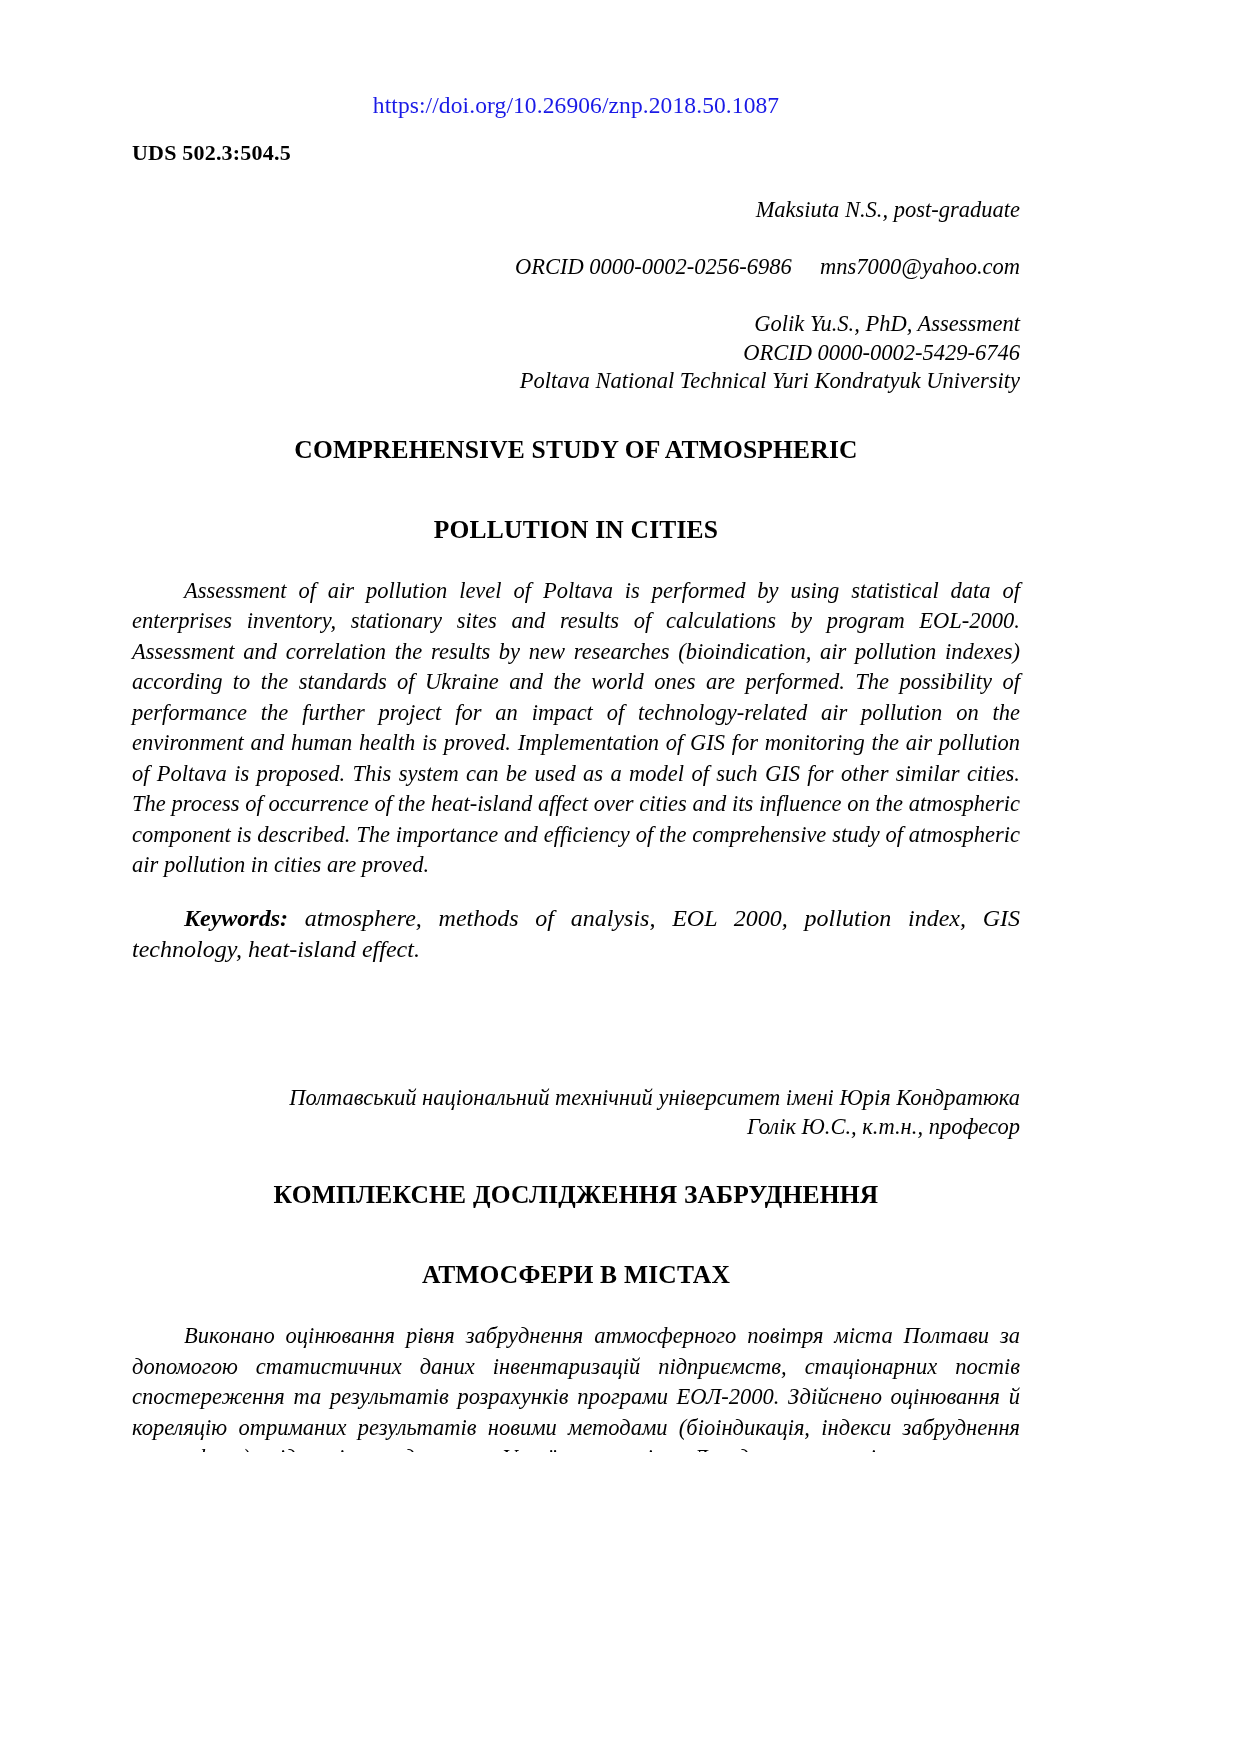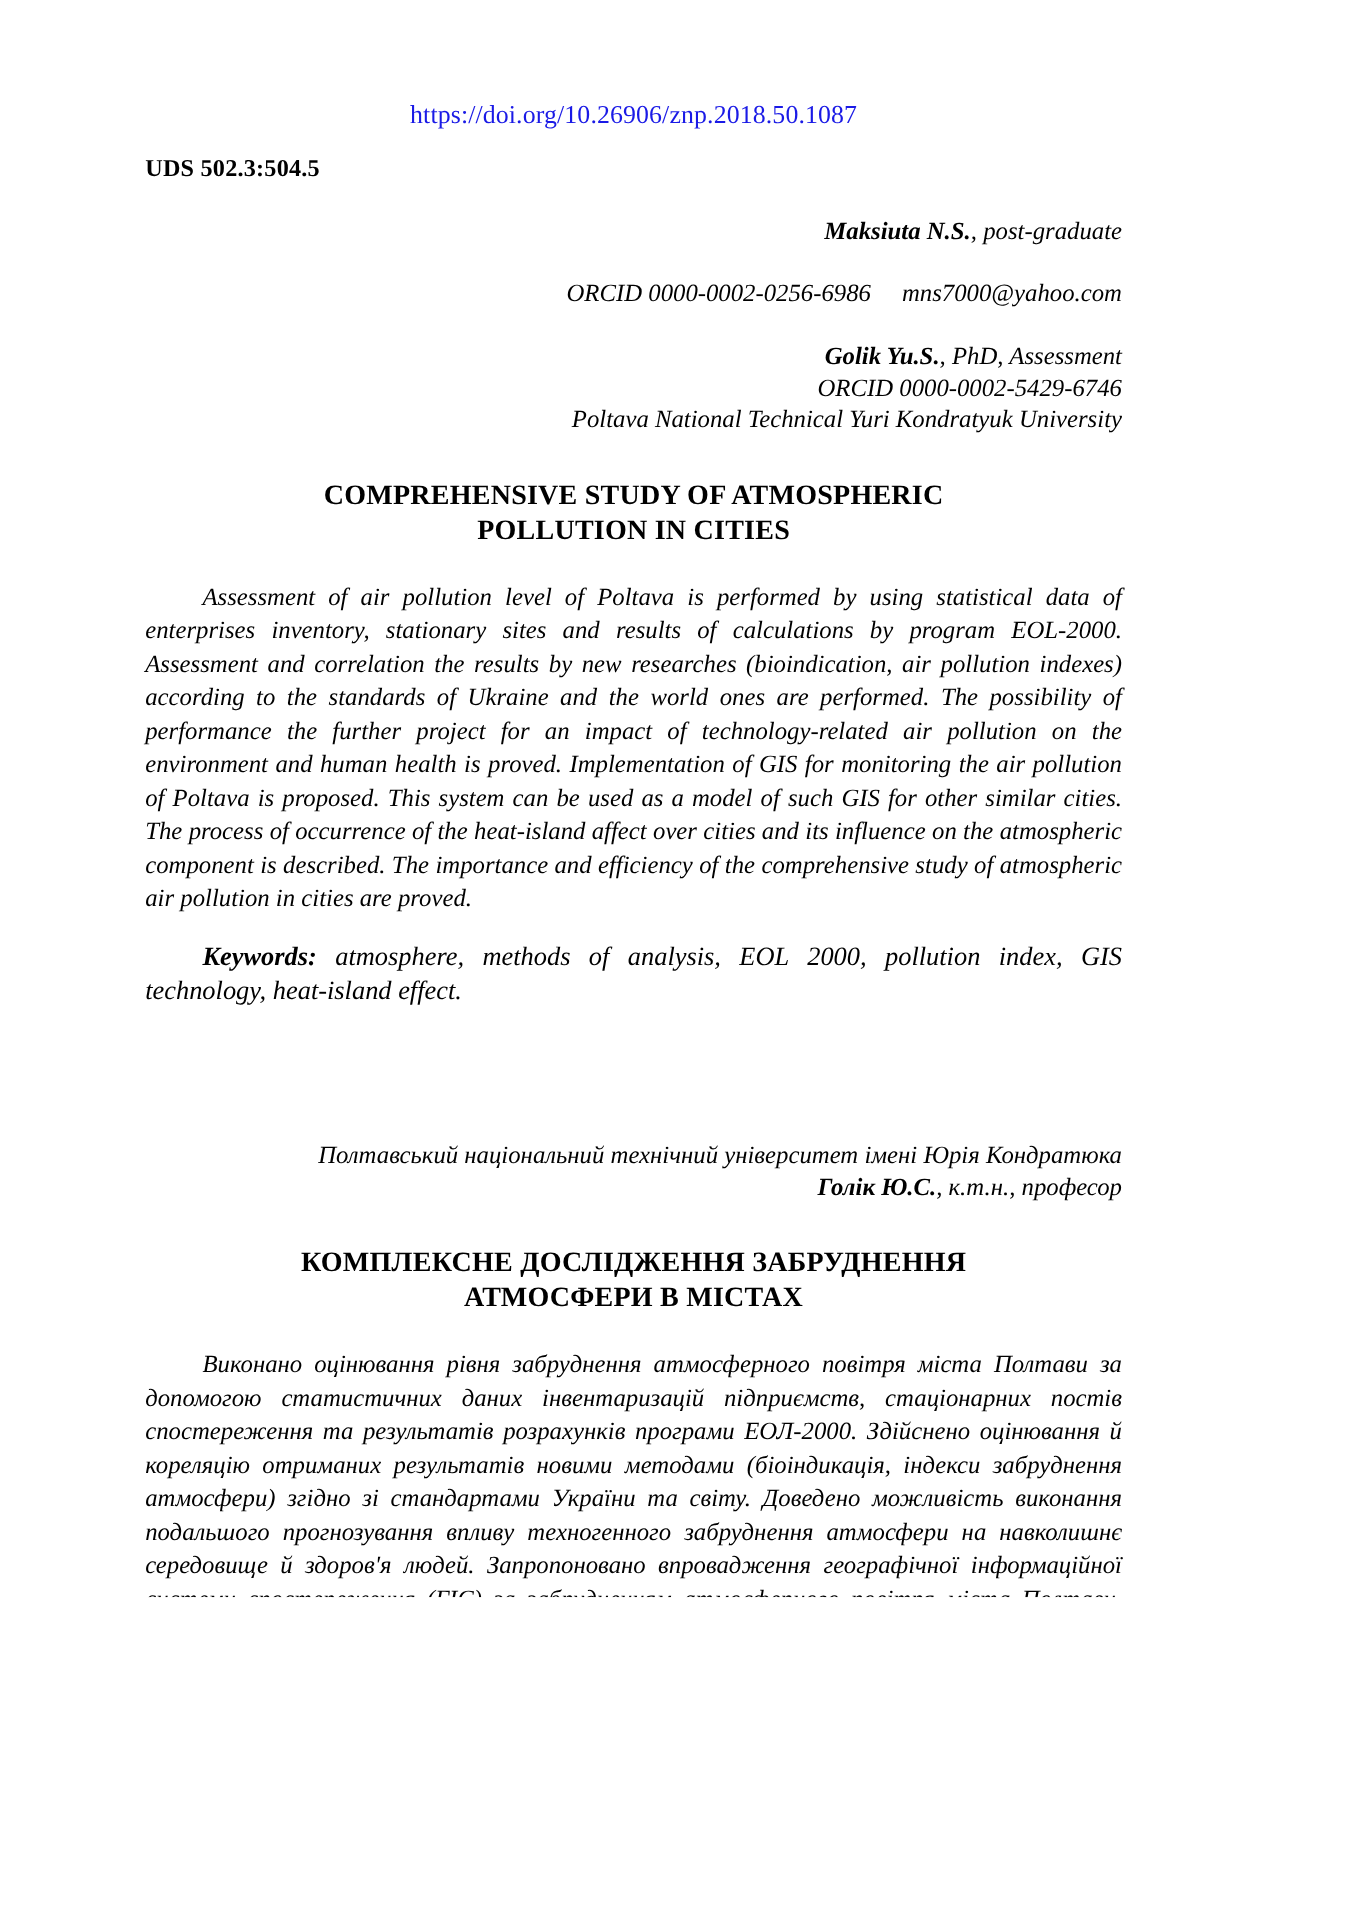--- a/index.html
+++ b/index.html
@@ -59,40 +59,40 @@
     font-style: italic;
     line-height: 28.5px;
   }
   .authors-uk {
     text-align: right;
     font-size: 22.5px;
     font-style: italic;
     line-height: 28.5px;
   }
   .author-name {
-    font-weight: bold;
+    font-weight: normal;
     font-style: italic;
     margin-top: 10px;
   }
   .orcid-row {
     display: block;
     white-space: pre;
   }
 
   
   h1.paper-title {
     font-size: 25.5px;
     font-weight: bold;
     text-align: center;
     line-height: 32px;
     margin: 38px 0 0 0;
     letter-spacing: 0.2px;
     font-family: Liberation Serif, serif;
   }
-  h1.paper-title .l2 { display: block; }
+  h1.paper-title .l2 { display: block; margin-top: 48px; }
 
   
   .abstract {
     margin-top: 30px;
     font-size: 22.5px;
     font-style: italic;
     line-height: 30.5px;
     text-align: justify;
     text-justify: inter-word;
     text-indent: 52px;

